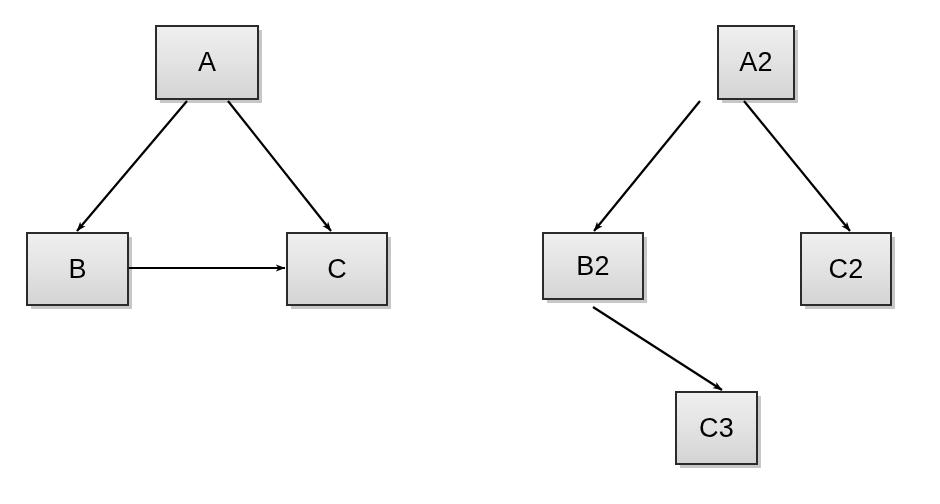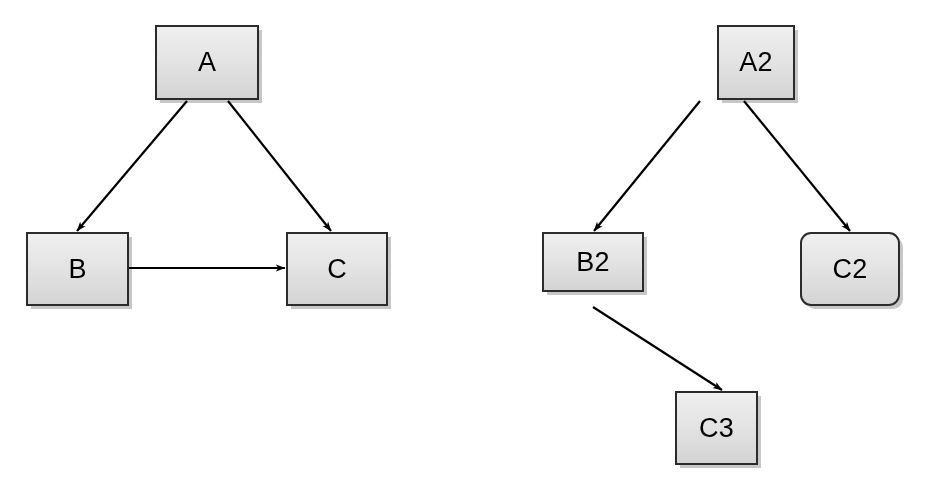--- a/index.html
+++ b/index.html
@@ -74,24 +74,24 @@
       </div>
       <div class="node" style="left: 26px; top: 232px; width: 103px; height: 74px;">
         <span class="node-label">B</span>
       </div>
       <div class="node" style="left: 286px; top: 232px; width: 102px; height: 74px;">
         <span class="node-label">C</span>
       </div>
       <div class="node" style="left: 669px; top: 25px; width: 78px; height: 75px; margin-left: 48px;">
         <span class="node-label">A2</span>
       </div>
-      <div class="node" style="left: 542px; top: 232px; width: 102px; height: 60px;">
+      <div class="node" style="left: 542px; top: 232px; width: 102px; height: 68px;">
         <span class="node-label">B2</span>
       </div>
-      <div class="node" style="left: 800px; top: 232px; width: 100px; height: 74px; border-radius: 11px;">
+      <div class="node" style="left: 800px; top: 232px; width: 92px; height: 74px;">
         <span class="node-label">C2</span>
       </div>
       <div class="node" style="left: 675px; top: 391px; width: 83px; height: 74px;">
         <span class="node-label">C3</span>
       </div>
     </div>
 
 </div>
 
 </body></html>

